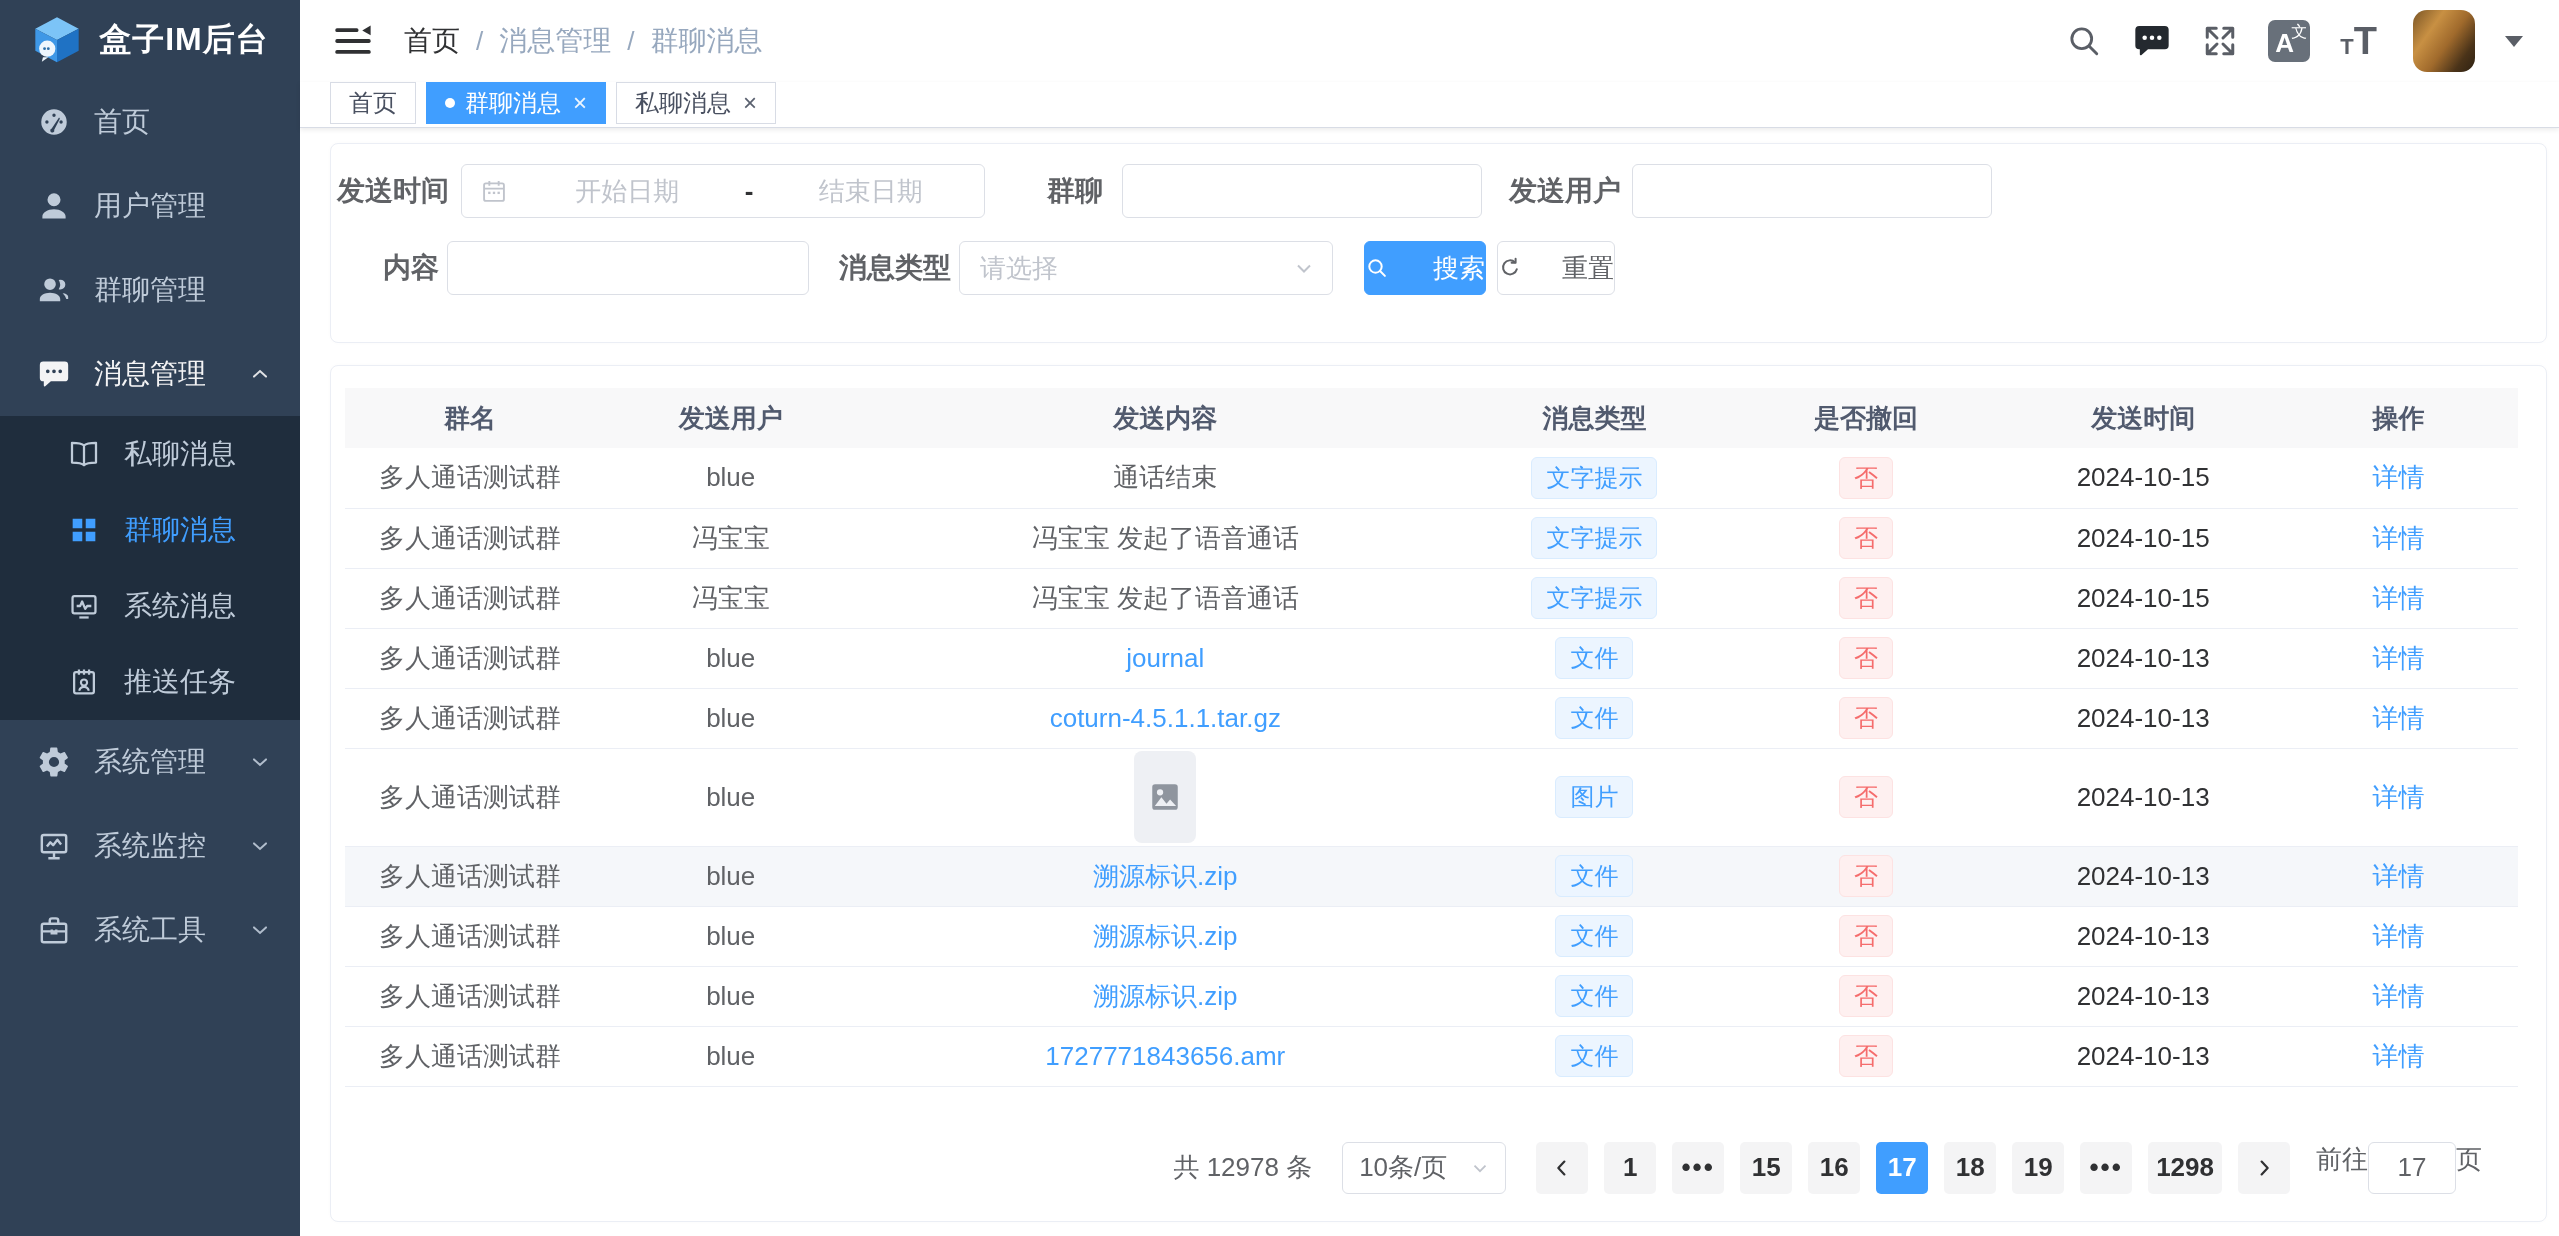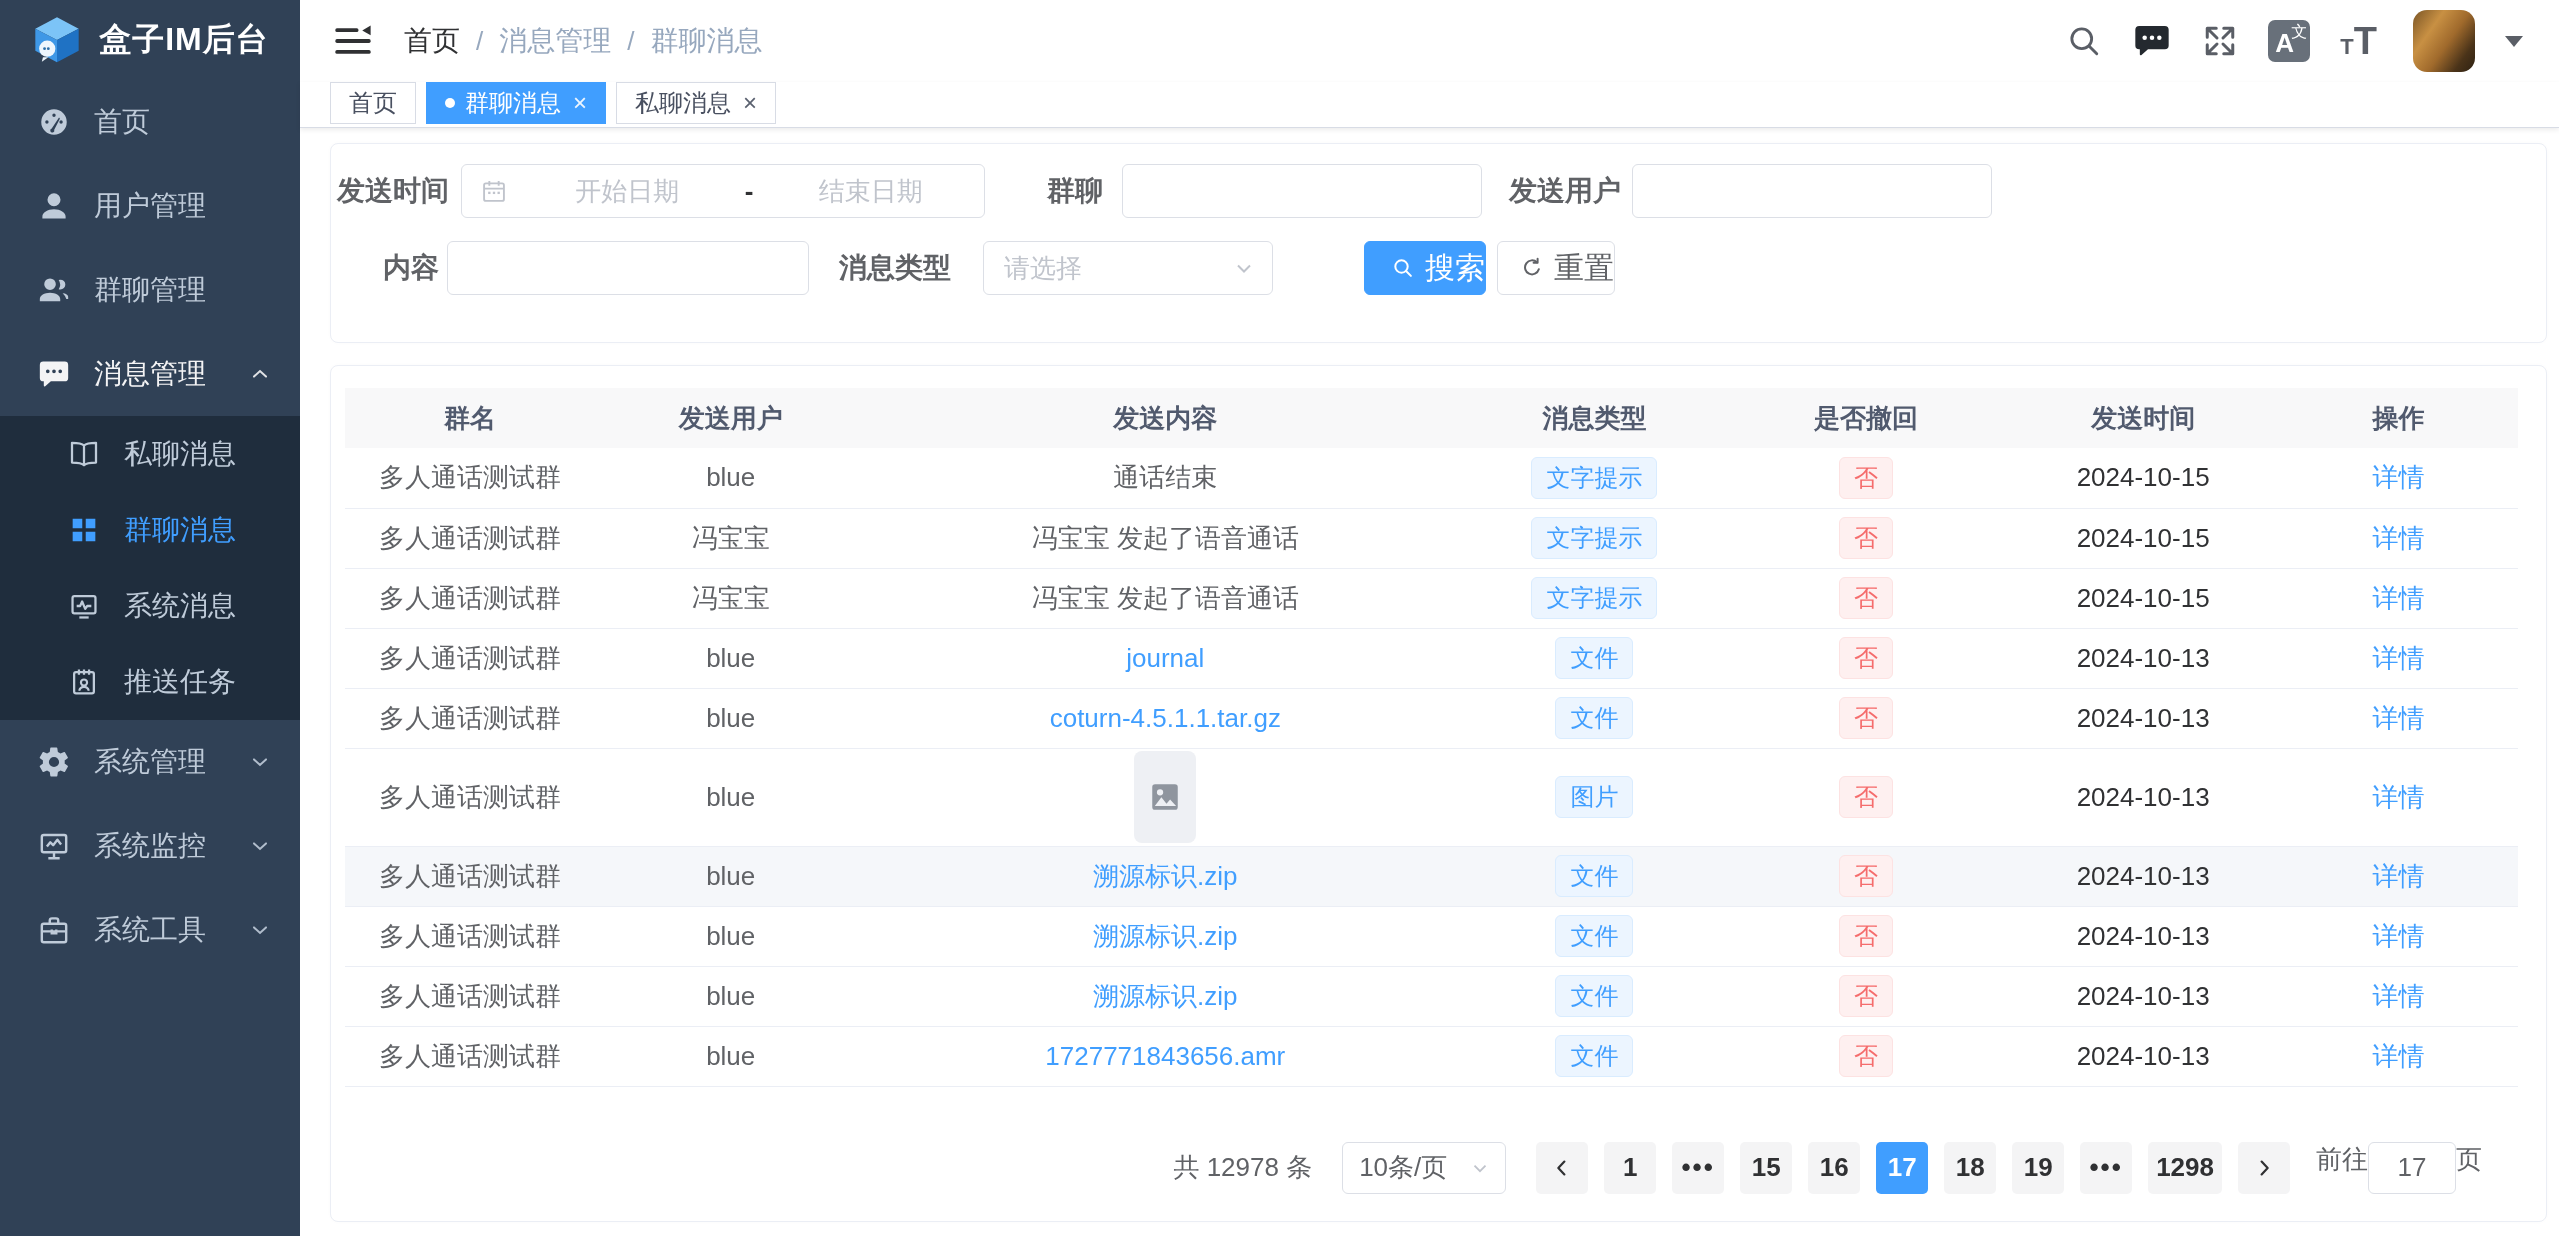--- a/index.html
+++ b/index.html
@@ -68,21 +68,21 @@
   .row1{top:20px}.row2{top:97px}
   .date-range{position:absolute;height:54px;border:1px solid #dcdfe6;border-radius:6px;display:flex;align-items:center;background:#fff;cursor:text}
   .date-range .cal{color:#c0c4cc;margin:0 6px 0 18px;display:inline-flex}
   .date-range .cal svg{width:28px;height:28px}
   .date-range .ph{flex:1;text-align:center;color:#c0c4cc;font-size:26px}
   .date-range .sep{color:#303133;font-size:26px;font-weight:700;padding:0 4px}
   .select-box{position:absolute;height:54px;border:1px solid #dcdfe6;border-radius:6px;display:flex;align-items:center;justify-content:space-between;padding:0 16px 0 20px;background:#fff;cursor:pointer}
   .select-box .ph{color:#c0c4cc;font-size:26px}
   .select-box .chev{color:#c0c4cc;display:inline-flex}
   .select-box .chev svg{width:24px;height:24px}
-  .btn{position:absolute;height:54px;border-radius:6px;font-size:30px;display:inline-flex;align-items:center;justify-content:flex-end;gap:10px;cursor:pointer;border:1px solid transparent}
+  .btn{position:absolute;height:54px;border-radius:6px;font-size:26px;display:inline-flex;align-items:center;justify-content:space-between;gap:10px;cursor:pointer;border:1px solid transparent}
   .btn svg{width:24px;height:24px}
   .btn-primary{background:#409eff;color:#fff;border-color:#409eff}
   .btn-plain{background:#fff;color:#606266;border-color:#dcdfe6}
 
   
   table{width:100%;border-collapse:collapse;table-layout:fixed}
   thead th{height:60px;background:#f8f8f9;color:#515a6e;font-size:26px;font-weight:700;text-align:center}
   tbody td{height:60px;border-bottom:1px solid #ebeef5;color:#606266;font-size:26px;text-align:center;overflow:hidden;white-space:nowrap}
   tbody tr.hl td{background:#f5f7fa}
   tbody tr.tall td{height:98px}
@@ -329,21 +329,21 @@
           <span class="ph">结束日期</span>
         </div>
         <label class="f-label row1" style="left:640px;width:132px">群聊</label>
         <input class="f-input row1" style="left: 791px; width: 360px;" value="">
         <label class="f-label row1" style="left:1110px;width:180px">发送用户</label>
         <input class="f-input row1" style="left: 1301px; width: 360px;" value="">
 
         <label class="f-label row2" style="left:6px;width:102px">内容</label>
         <input class="f-input row2" style="left: 116px; width: 362px;" value="">
         <label class="f-label row2" style="left:440px;width:180px">消息类型</label>
-        <div class="select-box row2" style="left:652px;width:290px">
+        <div class="select-box row2" style="left:628px;width:374px">
           <span class="ph">请选择</span>
           <span class="chev">
             <svg viewBox="0 0 24 24" fill="none" stroke="currentColor" stroke-width="2">
                 <path d="M6 9.5l6 6 6-6"></path>
               </svg>
           </span>
         </div>
         <button class="btn btn-primary row2" style="left:1033px;width:122px">
           <svg viewBox="0 0 24 24" fill="none">
               <circle cx="10.5" cy="10.5" r="6.2" stroke="#fff" stroke-width="2"></circle>

